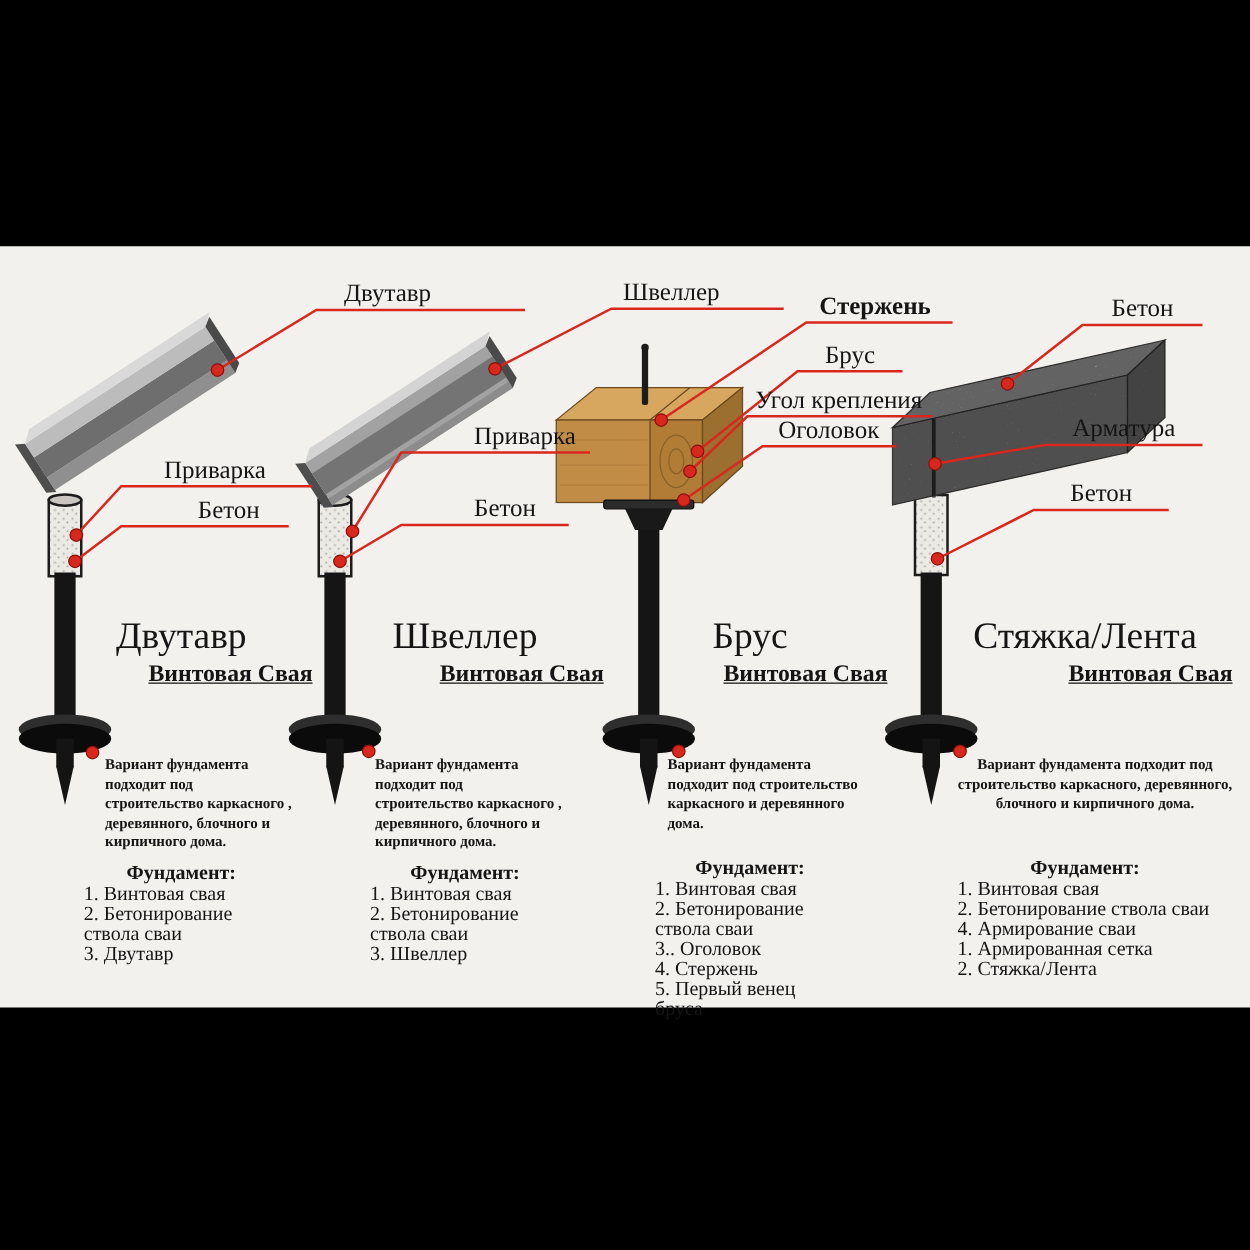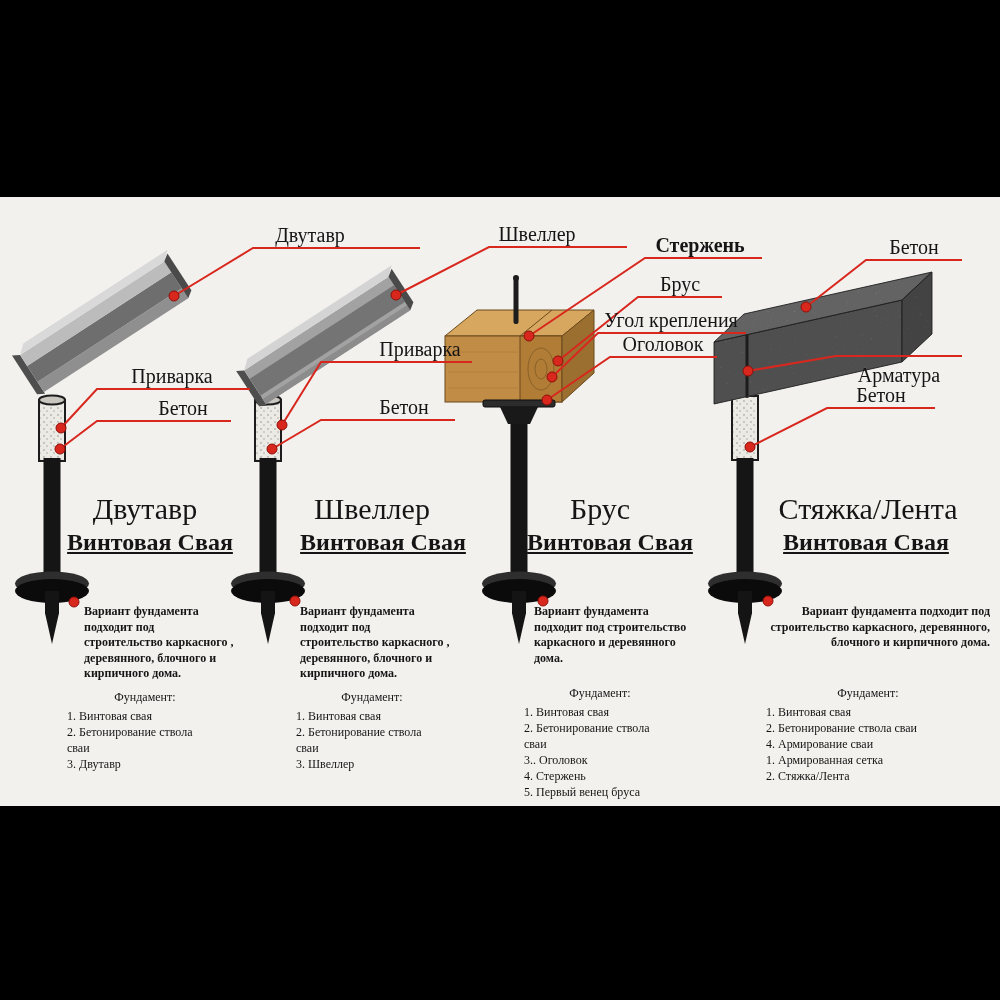--- a/index.html
+++ b/index.html
@@ -2,24 +2,24 @@
 <html style="--accent: #d8281e; --bg: #f2f1ee; --bar: #000000;"><head>
 <meta charset="utf-8">
 <style>
   :root { --accent:#d8281e; --ink:#151515; --bg:#f2f1ee; --bar:#000; }
   html,body { margin:0; padding:0; }
   body { width:1000px; height:1000px; position:relative; background:var(--bg);
          font-family:"Liberation Serif", serif; color:var(--ink); overflow:hidden; }
   .bar { position:absolute; left:0; width:1000px; background:var(--bar); }
   .callout { position:absolute; text-align:center; font-size:20px; line-height:22px; white-space:nowrap; }
   .title { position:absolute; text-align:center; font-size:30px; line-height:34px; }
-  .subtitle { position:absolute; text-align:center; font-size:24px; font-weight:bold; text-decoration:underline; }
+  .subtitle { position:absolute; text-align:right; font-size:19px; font-weight:bold; text-decoration:underline; }
   .desc { position:absolute; font-size:12px; line-height:15.5px;font-weight:bold; }
-  .found-h { position:absolute; text-align:center; font-size:12px; font-weight:normal; }
-  .list { position:absolute; font-size:12px; line-height:16px; }
+  .found-h { position:absolute; text-align:center; font-size:16px; font-weight:bold; }
+  .list { position:absolute; font-size:16px; line-height:16px; }
   svg { position:absolute; left:0; top:0; }
 </style>
 </head>
 <body>
 
 <div class="bar" style="top:0; height:197px;"></div>
 <div class="bar" style="top:806px; height:194px;"></div>
 
 <svg width="1000" height="1000" viewBox="0 0 1000 1000">
   <defs>
@@ -191,25 +191,25 @@
 <div class="found-h" style="left:500px; top:686px; width:200px;">Фундамент:</div>
 <div class="list" style="left:524px; top:704px; width:150px;">
   <div>1. Винтовая свая</div>
   <div>2. Бетонирование ствола сваи</div>
   <div>3.. Оголовок</div>
   <div>4. Стержень</div>
   <div>5. Первый венец бруса</div>
 </div>
 
 <div class="callout" style="left:834px; top:236px; width:160px;">Бетон</div>
-<div class="callout" style="left:819px; top:332px; width:160px;margin-top:32px;">Арматура</div>
+<div class="callout" style="left:819px; top:332px; width:160px;">Арматура</div>
 <div class="callout" style="left:801px; top:384px; width:160px;">Бетон</div>
 <div class="title" style="left:748px; top:492px; width:240px;">Стяжка/Лента</div>
 <div class="subtitle" style="left:746px; top:529px; width:240px;">Винтовая Свая</div>
-<div class="desc" style="left:762px; top:604px; width:228px; text-align:right;">Вариант фундамента подходит под строительство каркасного, деревянного, блочного и кирпичного дома.</div>
+<div class="desc" style="left:762px; top:604px; width:228px; text-align:center;">Вариант фундамента подходит под строительство каркасного, деревянного, блочного и кирпичного дома.</div>
 <div class="found-h" style="left:768px; top:686px; width:200px;">Фундамент:</div>
 <div class="list" style="left:766px; top:704px; width:210px;">
   <div>1. Винтовая свая</div>
   <div>2. Бетонирование ствола сваи</div>
   <div>4. Армирование сваи</div>
   <div>1. Армированная сетка</div>
   <div>2. Стяжка/Лента</div>
 </div>
 
 </body></html>

